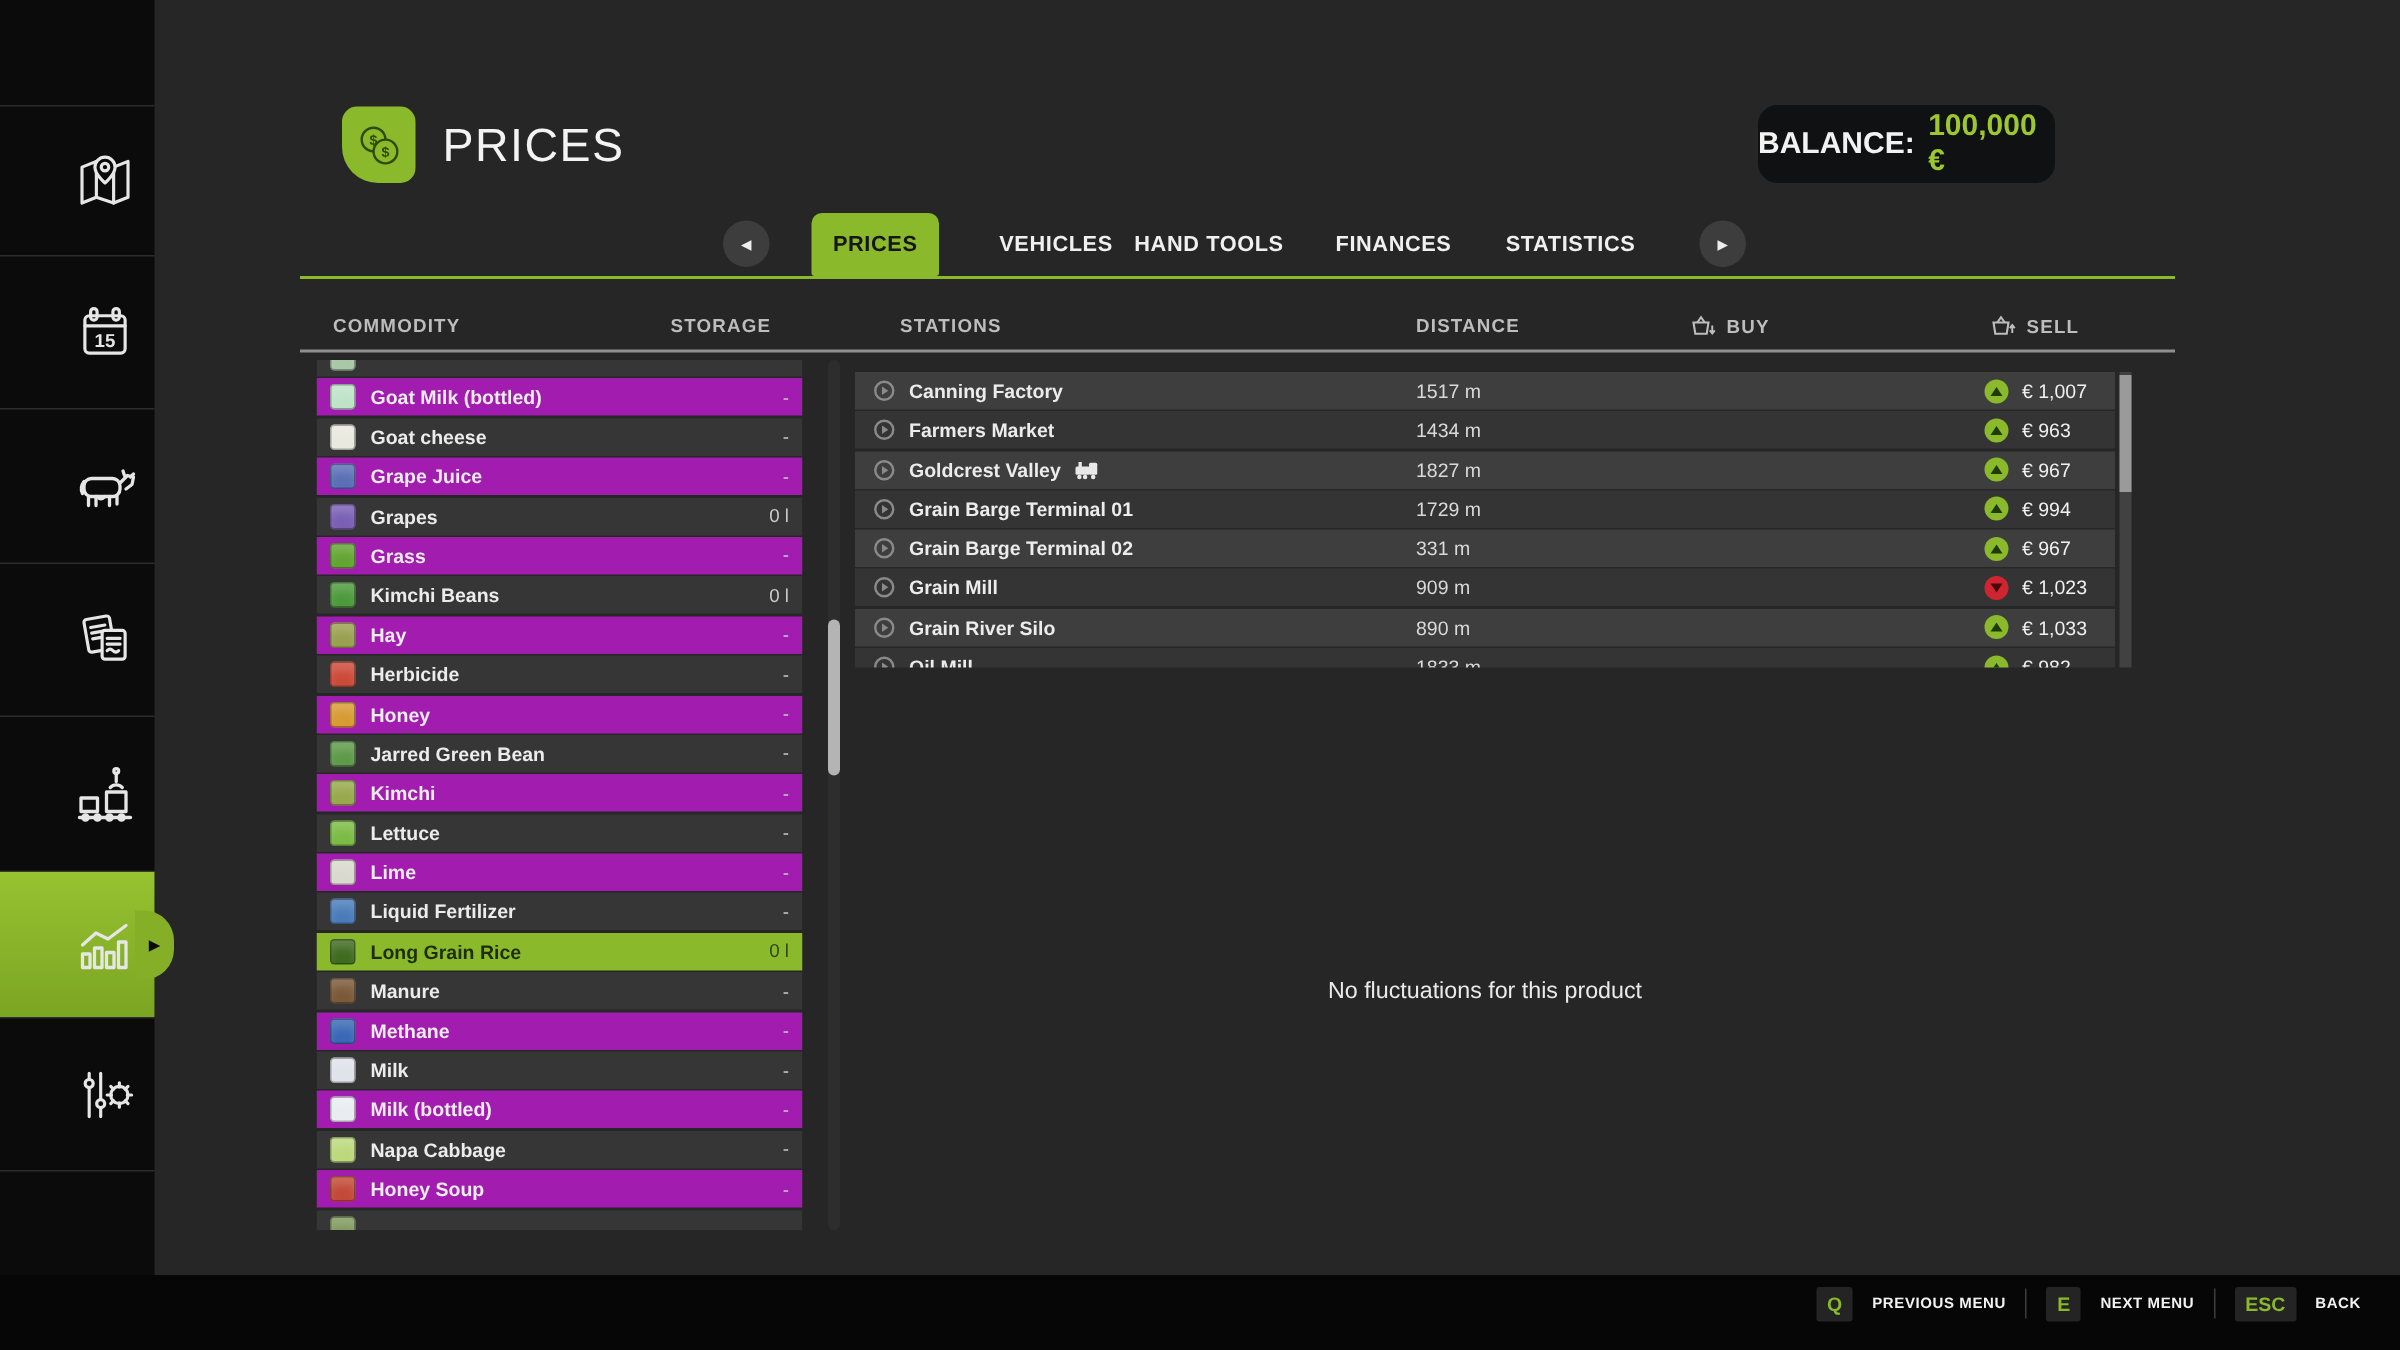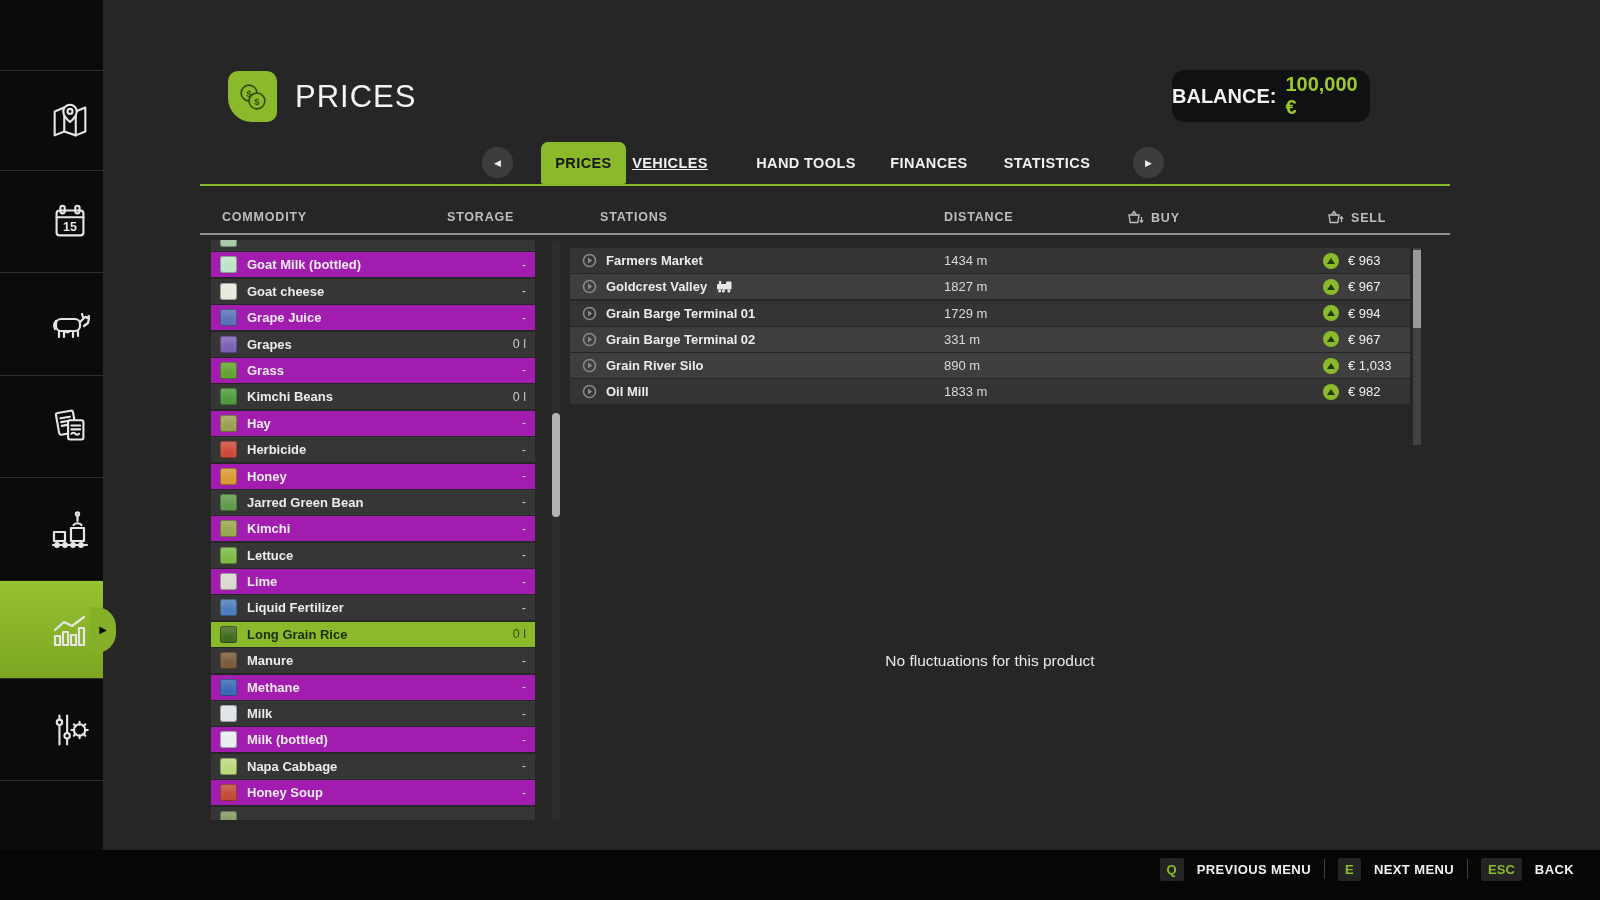--- a/index.html
+++ b/index.html
@@ -79,21 +79,21 @@
 
   .no-fluct { position:absolute; left:570px; top:652px; width:840px; text-align:center;
               font-size:15.5px; color:#eaeaea; }
 
   
   .bottom { position:absolute; left:0; top:850px; width:1600px; height:50px; background:#060606;
             display:flex; align-items:flex-start; justify-content:flex-end; padding:8px 26px 0 0; }
   .hint { display:flex; align-items:center; gap:13px; }
   .key { min-width:23px; height:23px; padding:0 7px; background:#242424; border-radius:2px; color:#8ab92b;
          font-weight:bold; font-size:13px; display:flex; align-items:center; justify-content:center; }
-  .hint-label { color:#f2f2f2; font-weight:bold; font-size:13px; letter-spacing:.4px; }
+  .hint-label { color:#f2f2f2; font-weight:bold; font-size:10px; letter-spacing:.4px; }
   .hint-sep { width:1px; height:20px; background:#3d3d3d; margin:1px 13px 0; }
 
   svg.line { fill:none; stroke:#e6e6e6; stroke-width:2.2; stroke-linecap:round; stroke-linejoin:round; }
 </style>
 </head>
 <body>
 
 <div class="screen">
 
   <div class="sidebar">
@@ -191,21 +191,21 @@
 
   <div class="balance">
     <span class="balance-label">BALANCE:</span>
     <span class="balance-value">100,000 €</span>
   </div>
 
   <div class="tab-nav" style="left:482px;">
     <span>◀</span>
   </div>
   <div class="tab active" style="left:541px;width:85px;">PRICES</div>
-  <div class="tab" style="left:613px;width:114px;text-decoration:underline;">VEHICLES</div>
+  <div class="tab" style="left:647px;width:114px;">VEHICLES</div>
   <div class="tab" style="left:741px;width:130px;">HAND TOOLS</div>
   <div class="tab" style="left:874px;width:110px;">FINANCES</div>
   <div class="tab" style="left:987px;width:120px;">STATISTICS</div>
   <div class="tab-nav" style="left:1133px;">
     <span>▶</span>
   </div>
   <div class="tab-line"></div>
 
   <div class="colh" style="left:222px;">COMMODITY</div>
   <div class="colh" style="left:447px;width:76px;text-align:left;">STORAGE</div>
@@ -346,20 +346,35 @@
     <span class="c-name"></span>
     <span class="c-val"></span>
   </div>
       </div>
   </div>
   <div class="sb-left">
     <div class="thumb"></div>
   </div>
 
   <div class="s-list">
+      <div class="s-row light">
+    <span class="s-left">
+      <svg width="15" height="15" viewBox="0 0 15 15">
+        <circle cx="7.5" cy="7.5" r="6" fill="none" stroke="#8a8a8a" stroke-width="1.6"></circle>
+        <path d="M6 4.6 L10.2 7.5 L6 10.4 Z" fill="#8a8a8a"></path>
+      </svg>
+      <span class="s-name">Canning Factory</span>
+
+    </span>
+    <span class="s-dist">1517 m</span>
+    <span class="s-trend up">
+          <span class="tri tri-up"></span>
+        </span>
+    <span class="s-price">€ 1,007</span>
+  </div>
       <div class="s-row dark">
     <span class="s-left">
       <svg width="15" height="15" viewBox="0 0 15 15">
         <circle cx="7.5" cy="7.5" r="6" fill="none" stroke="#8a8a8a" stroke-width="1.6"></circle>
         <path d="M6 4.6 L10.2 7.5 L6 10.4 Z" fill="#8a8a8a"></path>
       </svg>
       <span class="s-name">Farmers Market</span>
 
     </span>
     <span class="s-dist">1434 m</span>
@@ -413,20 +428,35 @@
       </svg>
       <span class="s-name">Grain Barge Terminal 02</span>
 
     </span>
     <span class="s-dist">331 m</span>
     <span class="s-trend up">
           <span class="tri tri-up"></span>
         </span>
     <span class="s-price">€ 967</span>
   </div>
+      <div class="s-row dark">
+    <span class="s-left">
+      <svg width="15" height="15" viewBox="0 0 15 15">
+        <circle cx="7.5" cy="7.5" r="6" fill="none" stroke="#8a8a8a" stroke-width="1.6"></circle>
+        <path d="M6 4.6 L10.2 7.5 L6 10.4 Z" fill="#8a8a8a"></path>
+      </svg>
+      <span class="s-name">Grain Mill</span>
+
+    </span>
+    <span class="s-dist">909 m</span>
+    <span class="s-trend down">
+          <span class="tri tri-down"></span>
+        </span>
+    <span class="s-price">€ 1,023</span>
+  </div>
       <div class="s-row light">
     <span class="s-left">
       <svg width="15" height="15" viewBox="0 0 15 15">
         <circle cx="7.5" cy="7.5" r="6" fill="none" stroke="#8a8a8a" stroke-width="1.6"></circle>
         <path d="M6 4.6 L10.2 7.5 L6 10.4 Z" fill="#8a8a8a"></path>
       </svg>
       <span class="s-name">Grain River Silo</span>
 
     </span>
     <span class="s-dist">890 m</span>

